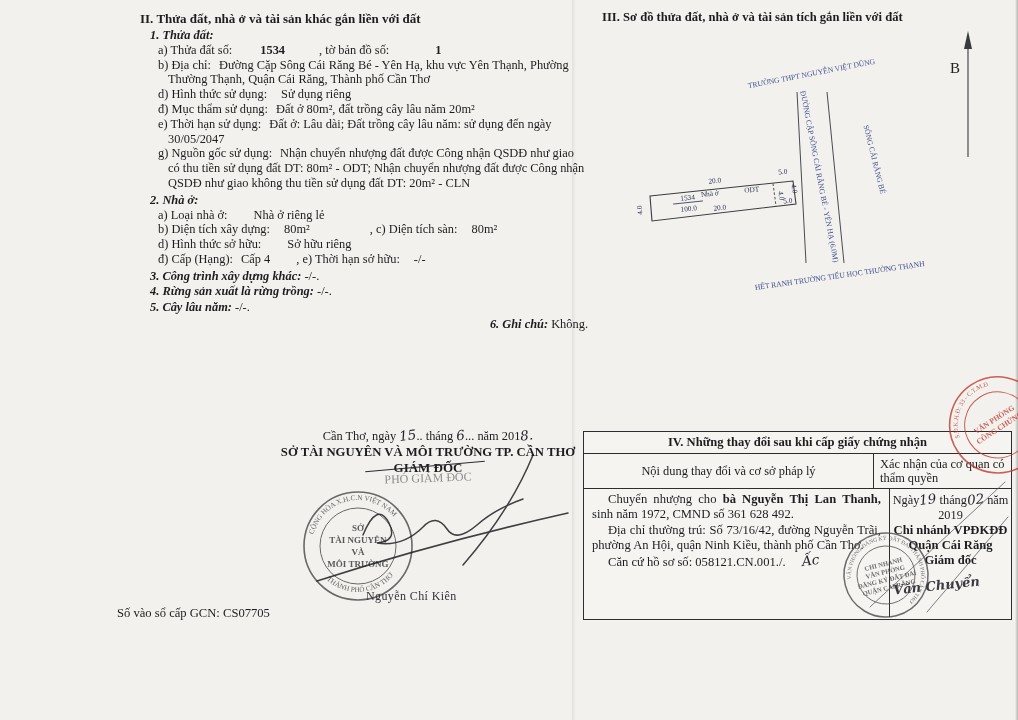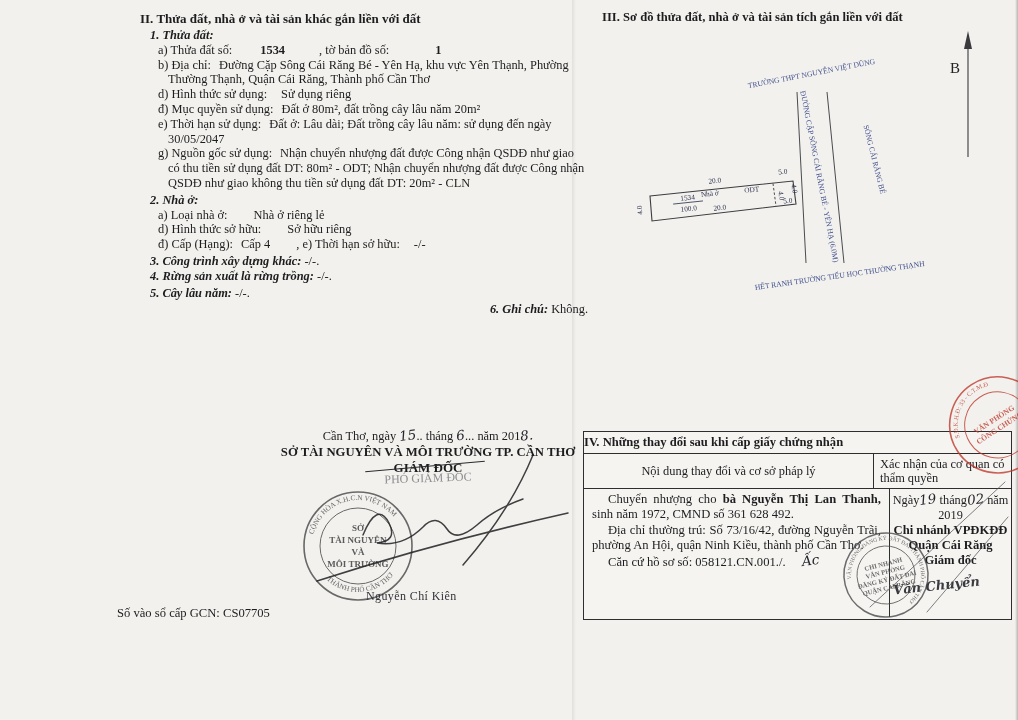--- a/index.html
+++ b/index.html
@@ -32,21 +32,21 @@
   .strike{left:365px;top:466px;width:120px;height:0;border-top:1.6px solid #2a2a2e;transform:rotate(-5deg);}
   .hw{font-family:"DejaVu Serif", serif;font-style:italic;display:inline-block;transform:rotate(-7deg);font-size:13.5px;color:#26262e;}
   .signer-name{left:366px;top:589px;font-size:12px;color:#33333a;letter-spacing:.4px;}
   .gcn-no{left:117px;top:606px;font-size:12.6px;}
   
   .fold{left:572px;top:0;width:4px;height:720px;background:linear-gradient(90deg,rgba(0,0,0,.07),rgba(0,0,0,0));}
   .page-edge{right:0;top:0;width:3px;height:720px;background:linear-gradient(270deg,rgba(0,0,0,.25),rgba(0,0,0,0));}
   .sec3-title{left:602px;top:10px;font-size:12.6px;font-weight:bold;}
   
   .tbl4{left:583px;top:431px;width:427px;height:187px;border:1.5px solid #2e2e30;background:rgba(255,255,255,.25);}
-  .tbl4 .t-title{height:21px;line-height:21px;text-align:left;font-weight:bold;font-size:12.6px;border-bottom:1.5px solid #2e2e30;}
+  .tbl4 .t-title{height:21px;line-height:21px;text-align:center;font-weight:bold;font-size:12.6px;border-bottom:1.5px solid #2e2e30;}
   .tbl4 .t-head{display:flex;border-bottom:1.5px solid #2e2e30;}
   .tbl4 .t-head .c1{width:289px;border-right:1.5px solid #2e2e30;display:flex;align-items:center;justify-content:center;font-size:12.4px;height:34px;}
   .tbl4 .t-head .c2{flex:1;display:flex;align-items:center;justify-content:center;text-align:left;font-size:12.4px;line-height:14px;padding:0 6px;}
   .tbl4 .t-body{display:flex;height:128px;}
   .tbl4 .t-body .c1{width:289px;border-right:1.5px solid #2e2e30;padding:3px 8px 0 8px;font-size:12.6px;line-height:15.4px;text-align:justify;}
   .tbl4 .t-body .c1 p{margin:0;text-indent:16px;}
   .tbl4 .t-body .c2{flex:1;position:relative;text-align:center;font-size:12.3px;}
   .tbl4 .t-body .c2 .bold-line{font-weight:bold;font-size:12.6px;line-height:15px;}
   .sig2{left:893px;top:578px;font-family:"DejaVu Serif", serif;font-style:italic;font-weight:bold;font-size:13px;color:#3a3a40;transform:rotate(-6deg);}
   svg text{font-family:"Liberation Serif", serif;}
@@ -61,32 +61,35 @@
   <div class="item">
     <span>a) Thửa đất số:</span><span class="g28"></span><span class="b">1534</span><span class="g34"></span><span>, tờ bản đồ số:</span><span class="g46"></span><span class="b">1</span>
   </div>
   <div class="item">
     <span>b) Địa chỉ:</span><span class="g8"></span><span>Đường Cặp Sông Cái Răng Bé - Yên Hạ, khu vực Yên Thạnh, Phường Thường Thạnh, Quận Cái Răng, Thành phố Cần Thơ</span>
   </div>
   <div class="item">
     <span>d) Hình thức sử dụng:</span><span class="g14"></span><span>Sử dụng riêng</span>
   </div>
   <div class="item">
-    <span>đ) Mục quyền sử dụng:</span><span class="g8"></span><span>Đất ở 80m², đất trồng cây lâu năm 20m²</span>
+    <span>đ) Mục thẩm sử dụng:</span><span class="g8"></span><span>Đất ở 80m², đất trồng cây lâu năm 20m²</span>
   </div>
   <div class="item">
     <span>e) Thời hạn sử dụng:</span><span class="g8"></span><span>Đất ở: Lâu dài; Đất trồng cây lâu năm: sử dụng đến ngày 30/05/2047</span>
   </div>
   <div class="item">
     <span>g) Nguồn gốc sử dụng:</span><span class="g8"></span><span>Nhận chuyển nhượng đất được Công nhận QSDĐ như giao có thu tiền sử dụng đất DT: 80m² - ODT; Nhận chuyển nhượng đất được Công nhận QSDĐ như giao không thu tiền sử dụng đất DT: 20m² - CLN</span>
   </div>
 
   <div class="grp-head" style="margin-top:2px;">2. Nhà ở:</div>
   <div class="item">
     <span>a) Loại nhà ở:</span><span class="g30"></span><span>Nhà ở riêng lẻ</span>
+  </div>
+  <div class="item">
+    <span>b) Diện tích xây dựng:</span><span class="g14"></span><span>80m²</span><span class="g60"></span><span>, c) Diện tích sàn:</span><span class="g14"></span><span>80m²</span>
   </div>
   <div class="item">
     <span>d) Hình thức sở hữu:</span><span class="g30"></span><span>Sở hữu riêng</span>
   </div>
   <div class="item">
     <span>đ) Cấp (Hạng):</span><span class="g8"></span><span>Cấp 4</span><span class="g30"></span><span>, e) Thời hạn sở hữu:</span><span class="g14"></span><span>-/-</span>
   </div>
 
   <div style="margin-top:2px;"><span class="bi">3. Công trình xây dựng khác:</span> <span>-/-.</span></div>
   <div><span class="bi">4. Rừng sản xuất là rừng trồng:</span> <span>-/-.</span></div>

